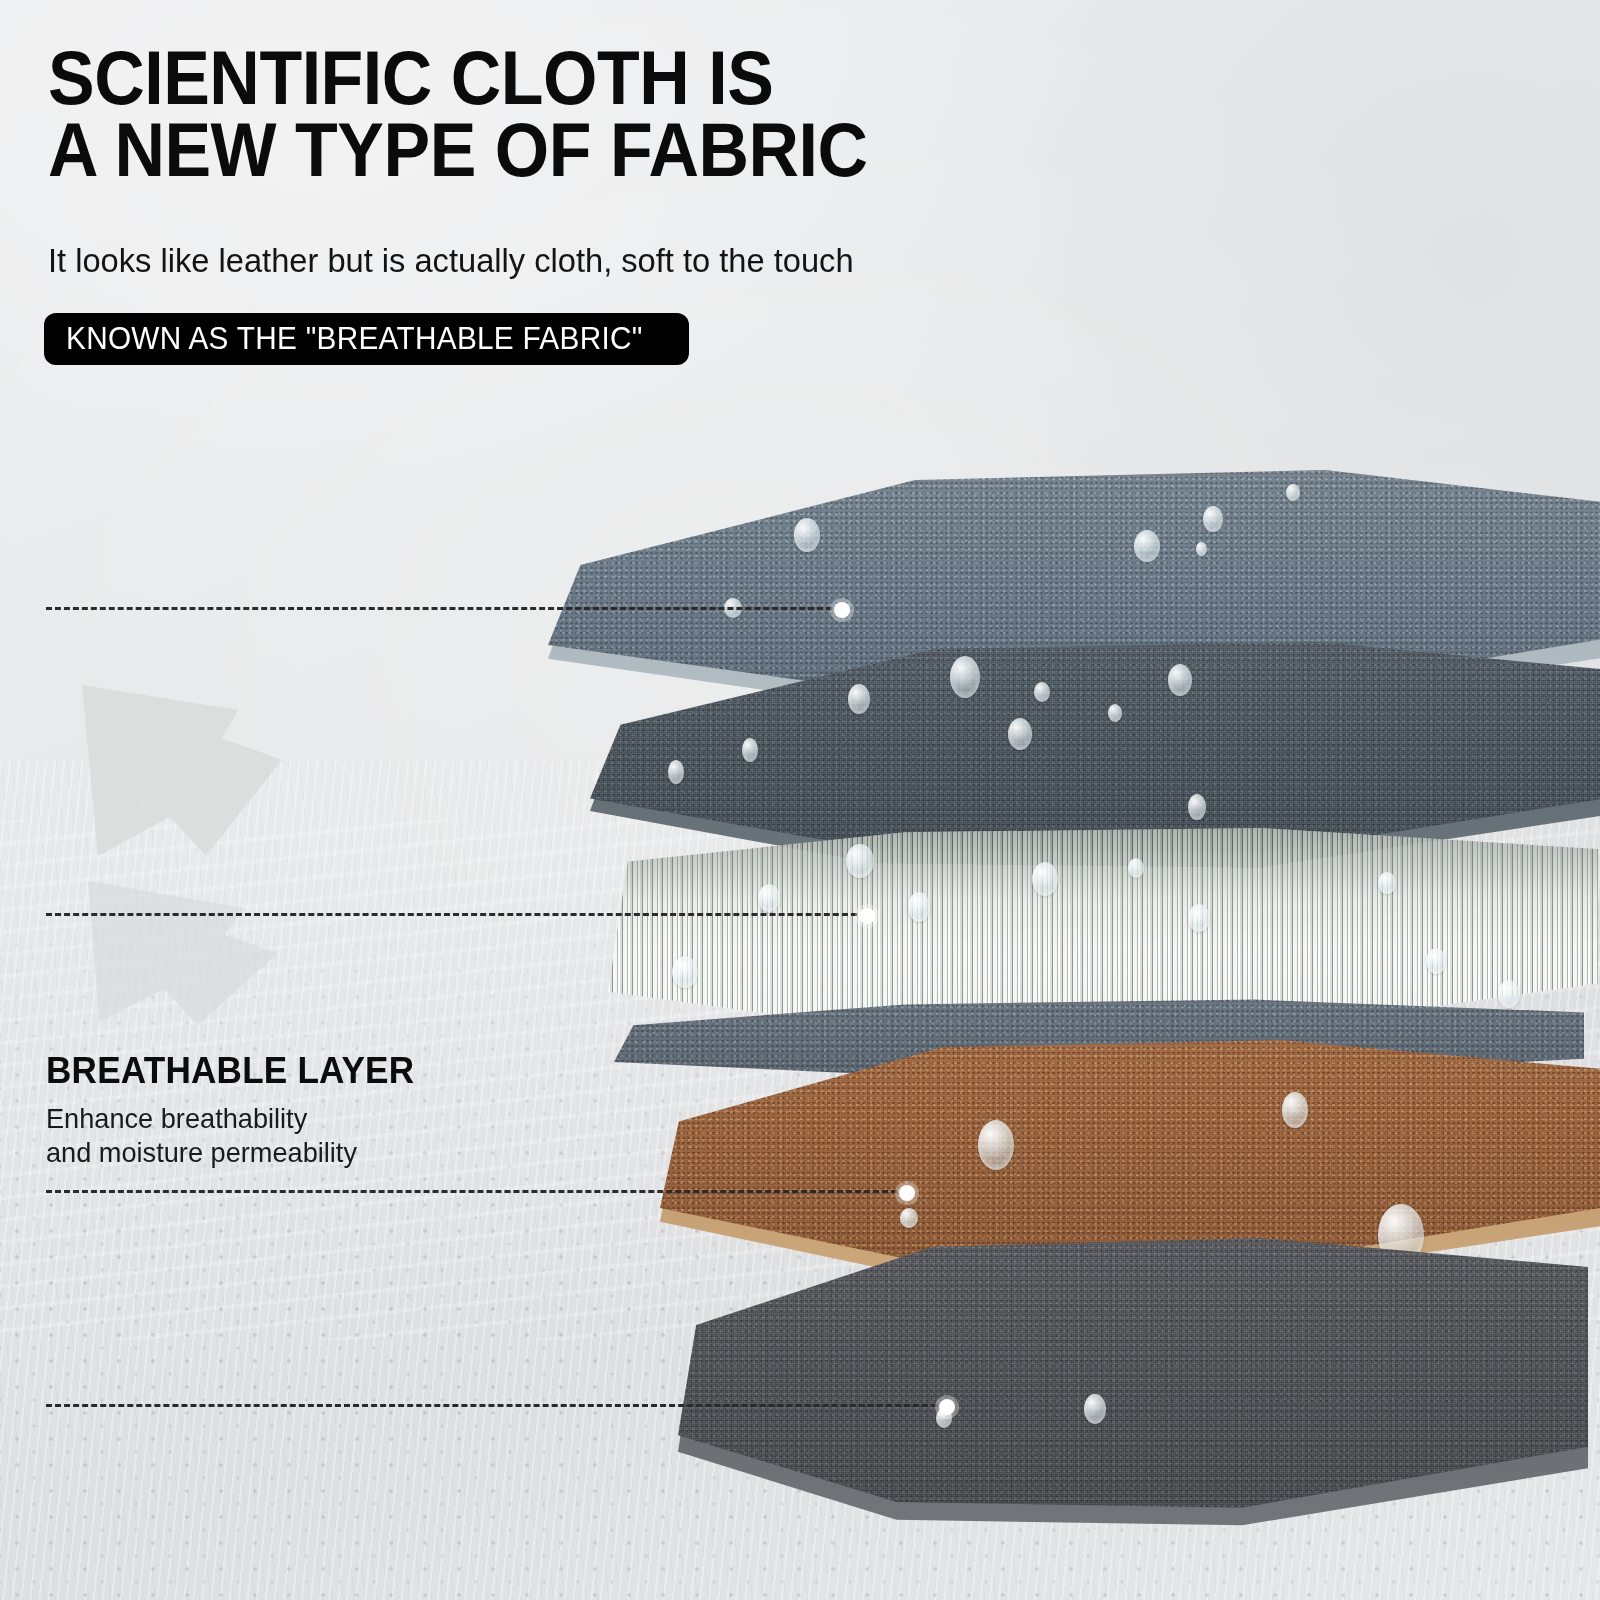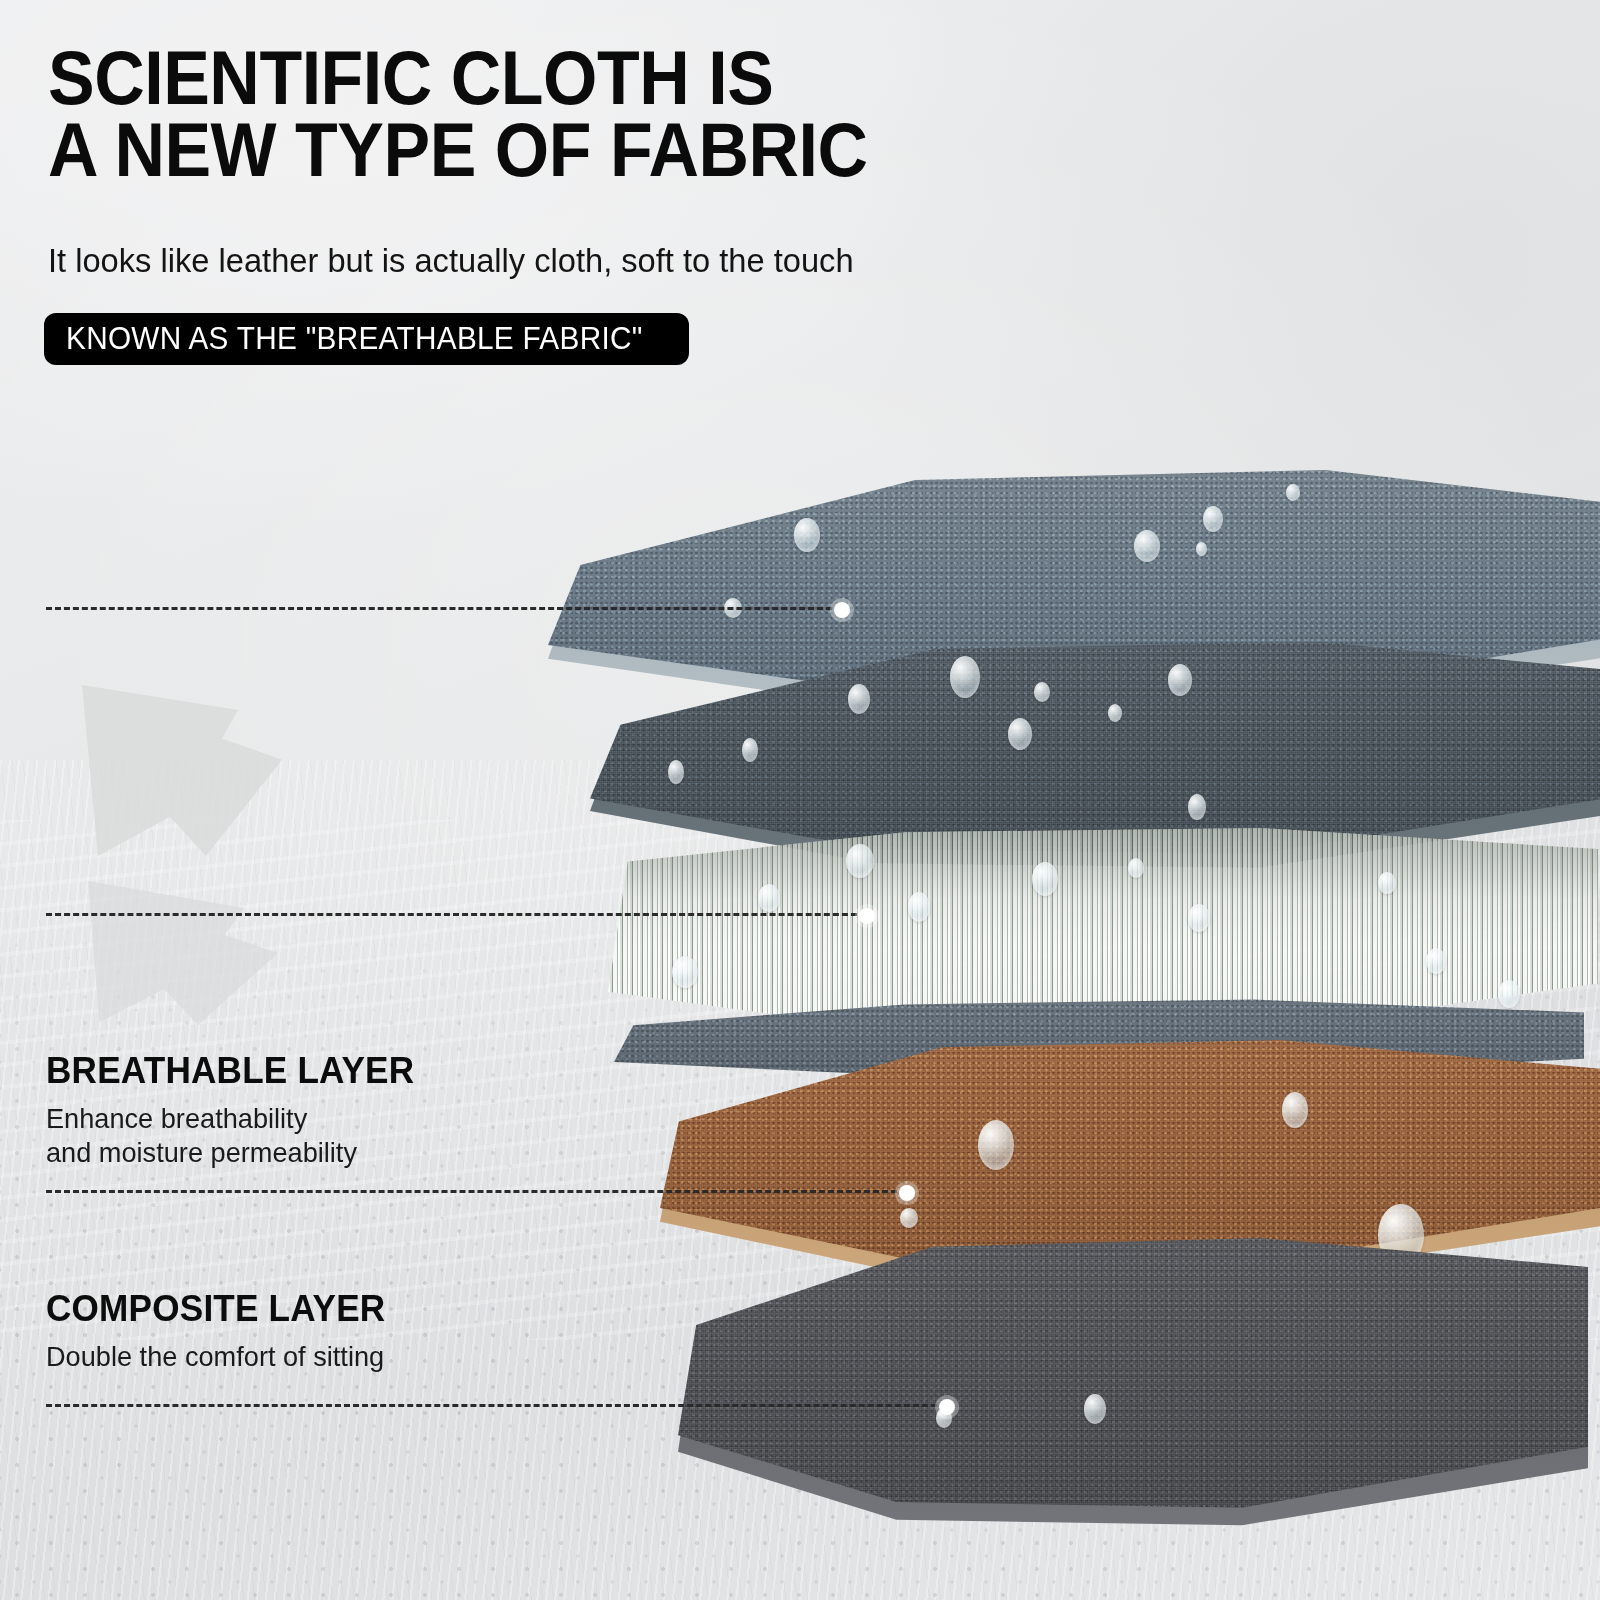--- a/index.html
+++ b/index.html
@@ -221,21 +221,17 @@
 
   <div class="cap" style="top:1038px;margin-top:12px;">
     <div class="h">BREATHABLE LAYER</div>
     <div class="s">Enhance breathability
 and moisture permeability</div>
   </div>
   <div class="leader" style="left:46px;top:1190px;width:860px;">
     <div class="dot"></div>
   </div>
 
-  <div class="cap" style="top:1288px;">
-    <div class="h">COMPOSITE LAYER</div>
-    <div class="s">Double the comfort of sitting</div>
-  </div>
   <div class="leader" style="left:46px;top:1404px;width:900px;">
     <div class="dot"></div>
   </div>
 
 </div>
 
 </body></html>

